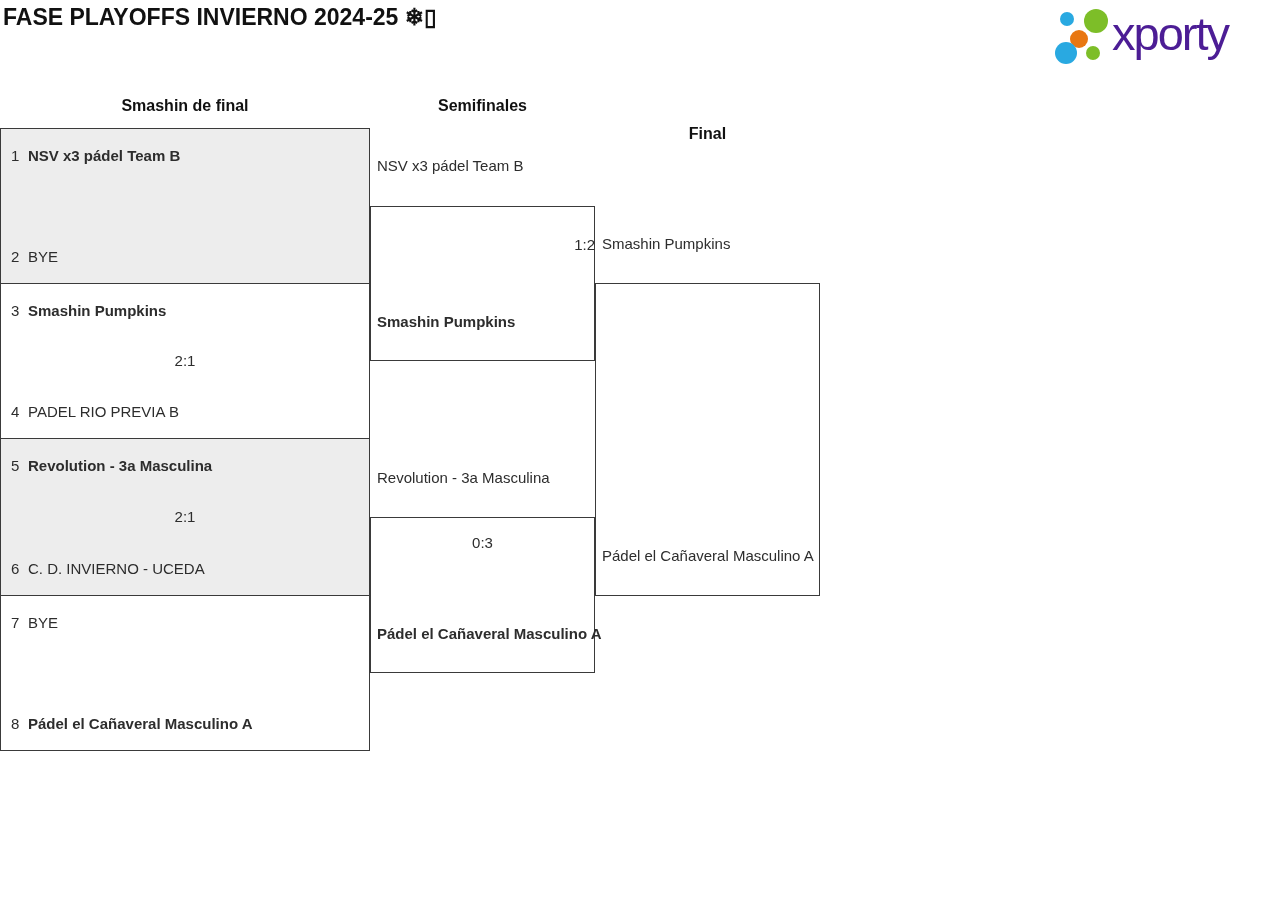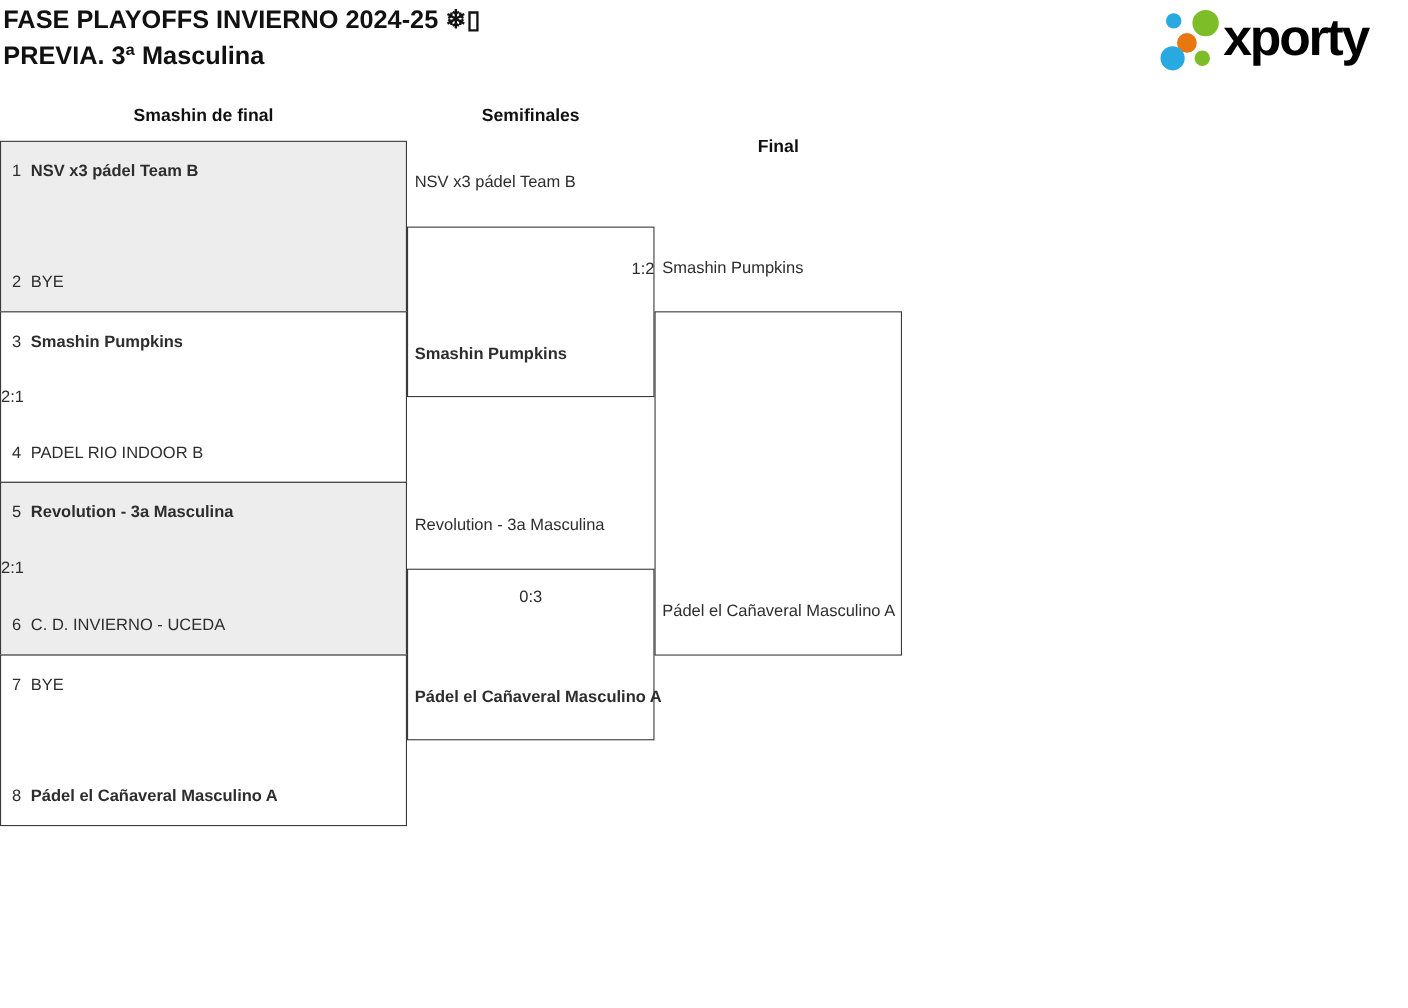--- a/index.html
+++ b/index.html
@@ -19,22 +19,22 @@
 
   .logo { position:absolute; left:1048px; top:0; width:225px; height:72px; }
   .dot { position:absolute; border-radius:50%; }
   .dot-blue-sm   { left:12px; top:12px; width:14px; height:14px; background:#29a9e1; }
   .dot-green-lg  { left:36px; top:9px;  width:24px; height:24px; background:#7dbe28; }
   .dot-orange    { left:22px; top:30px; width:18px; height:18px; background:#e87711; }
   .dot-blue-lg   { left:7px;  top:42px; width:22px; height:22px; background:#29a9e1; }
   .dot-green-sm  { left:38px; top:46px; width:14px; height:14px; background:#7dbe28; }
   .wordmark {
     position:absolute; left:64px; top:3px;
-    font-size:47px; font-weight:700; letter-spacing:-2px;
-    color:#000000; line-height:62px;
+    font-size:47px; font-weight:400; letter-spacing:-2px;
+    color:#4c1d95; line-height:62px;
   }
 
   
   .bracket { position:absolute; left:0; top:0; width:1280px; height:916px; }
 
   .round-header { position:absolute; top:97px; text-align:center; font-size:16px; font-weight:700; color:#111; }
   .rh1 { left:0;     width:370px; }
   .rh2 { left:370px; width:225px; }
   .rh3 { left:595px; width:225px;margin-top:28px; }
 
@@ -42,21 +42,21 @@
   .qf { position:absolute; left:0; width:370px; border:1px solid #3a3a3a; background:#ffffff; }
   .q1 { top:128px; height:156px; background:#ededed; }
   .q2 { top:283px; height:156px; }
   .q3 { top:438px; height:158px; background:#ededed; }
   .q4 { top:595px; height:156px; }
 
   .team-row { position:absolute; left:10px; right:6px; display:flex; font-size:15px; line-height:16px; white-space:nowrap; }
   .team-row .seed { width:17px; flex:none; font-weight:400; }
   .row-top { top:19px; }
   .row-bottom { bottom:18px; }
-  .qf .score { position:absolute; left:0; right:0; top:50%; margin-top:-8px; text-align:left; font-size:15px; line-height:16px; }
+  .qf .score { position:absolute; left:0; right:0; top:50%; margin-top:-8px; text-align:center; font-size:15px; line-height:16px; }
 
   
   .rect { position:absolute; border:1px solid #3a3a3a; background:transparent; }
   .sf1  { left:370px; top:206px; width:225px; height:155px; }
   .sf2  { left:370px; top:517px; width:225px; height:156px; }
   .fin  { left:595px; top:283px; width:225px; height:313px; }
 
   .lbl { position:absolute; font-size:15px; line-height:16px; white-space:nowrap; }
   .sf1-t1 { left:377px; top:158px; }
   .sf1-sc { left:370px; top:237px; width:225px; text-align:right; }
@@ -69,21 +69,20 @@
 
   .winner { font-weight:700; }
 </style>
 </head>
 <body>
 
 <div class="page">
 
   <div class="title">
     <span>FASE PLAYOFFS INVIERNO 2024-25 ❄▯</span>
-    <span>PREVIA. 3ª Masculina</span>
   </div>
 
   <div class="logo">
     <span class="dot dot-blue-sm"></span>
     <span class="dot dot-green-lg"></span>
     <span class="dot dot-orange"></span>
     <span class="dot dot-blue-lg"></span>
     <span class="dot dot-green-sm"></span>
     <span class="wordmark">xporty</span>
   </div>
@@ -107,21 +106,21 @@
     </div>
 
     <div class="qf q2">
       <div class="team-row row-top">
         <span class="seed">3</span>
         <span class="team-name winner">Smashin Pumpkins</span>
       </div>
       <div class="score">2:1</div>
       <div class="team-row row-bottom">
         <span class="seed">4</span>
-        <span class="team-name">PADEL RIO INDOOR B</span>
+        <span class="team-name">PADEL RIO PREVIA B</span>
       </div>
     </div>
 
     <div class="qf q3">
       <div class="team-row row-top">
         <span class="seed">5</span>
         <span class="team-name winner">Revolution - 3a Masculina</span>
       </div>
       <div class="score">2:1</div>
       <div class="team-row row-bottom">

